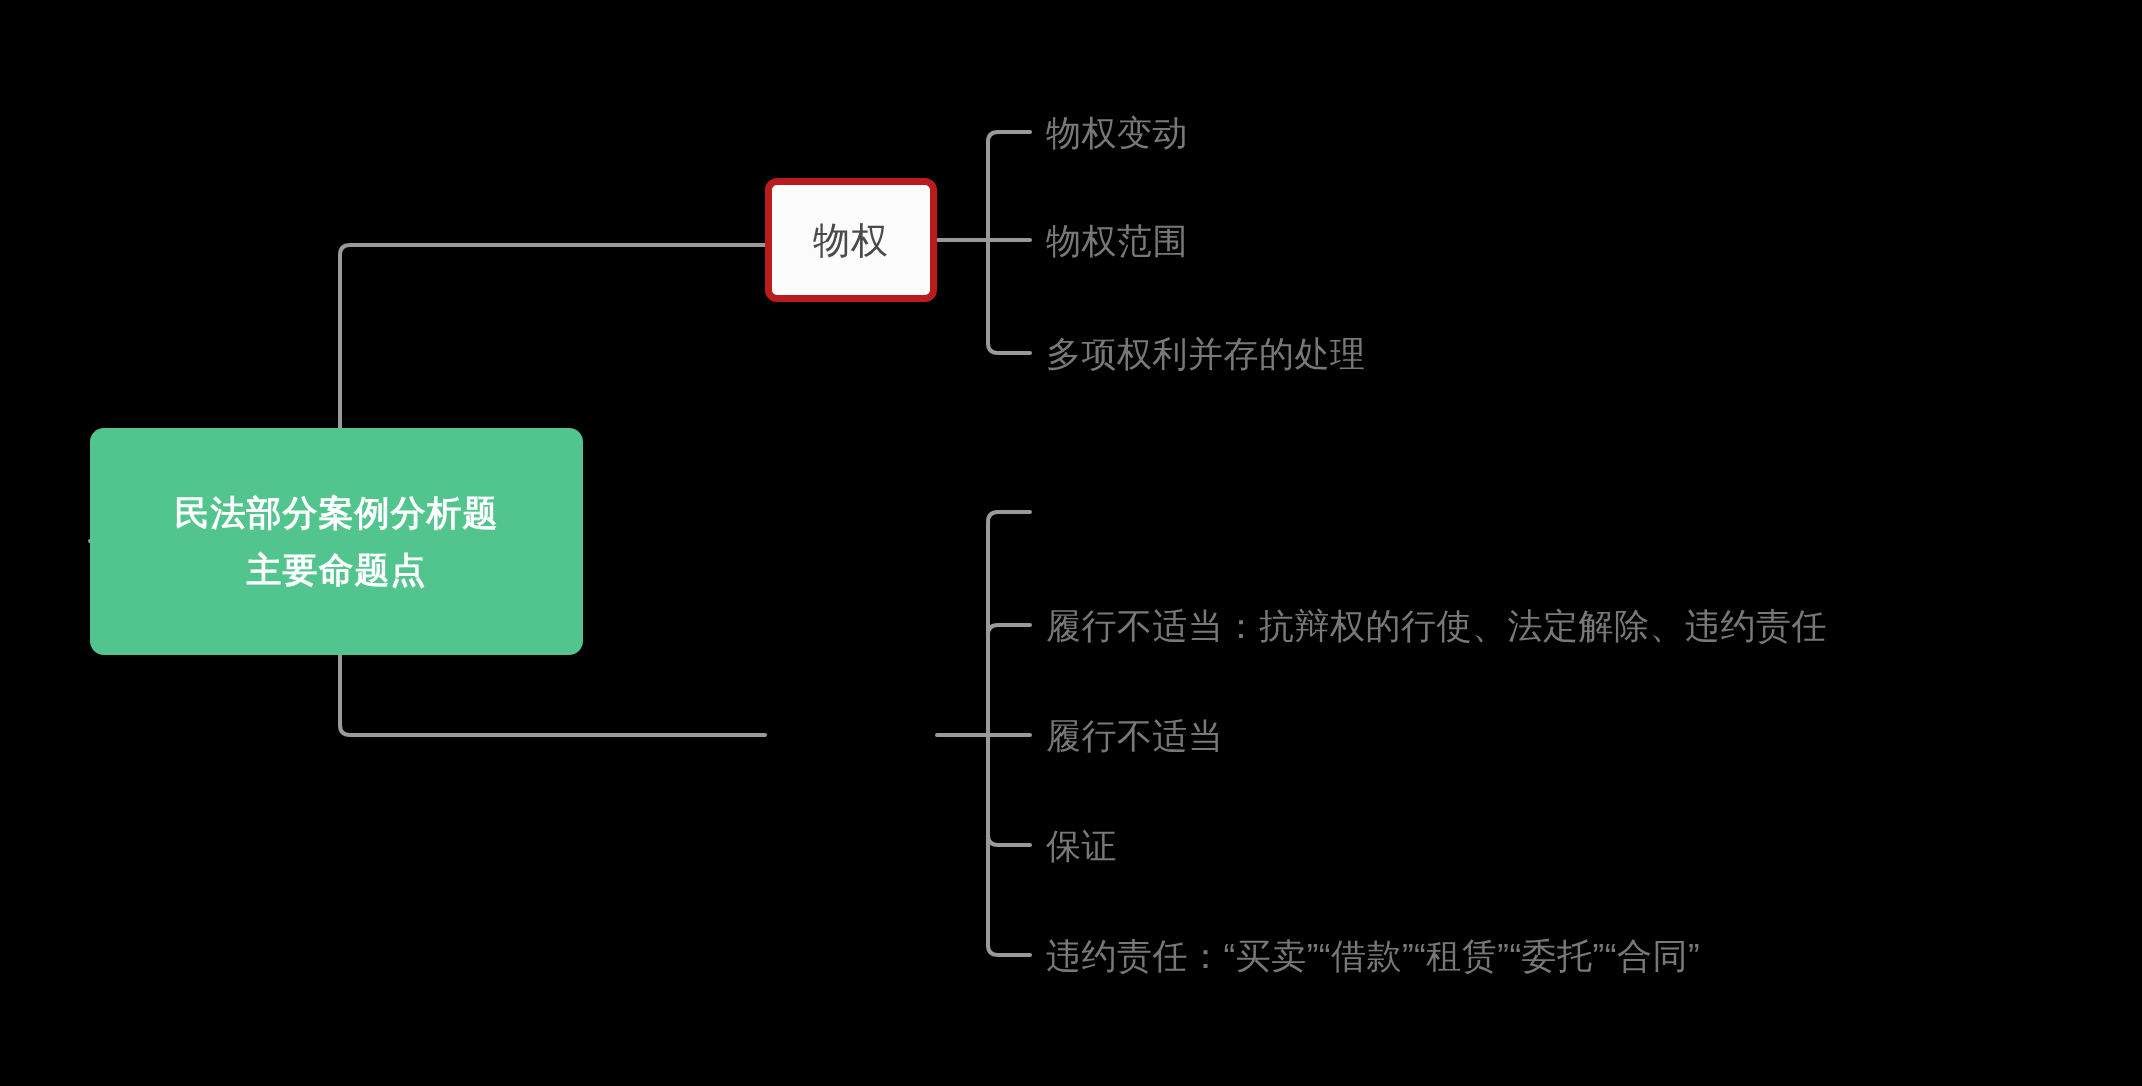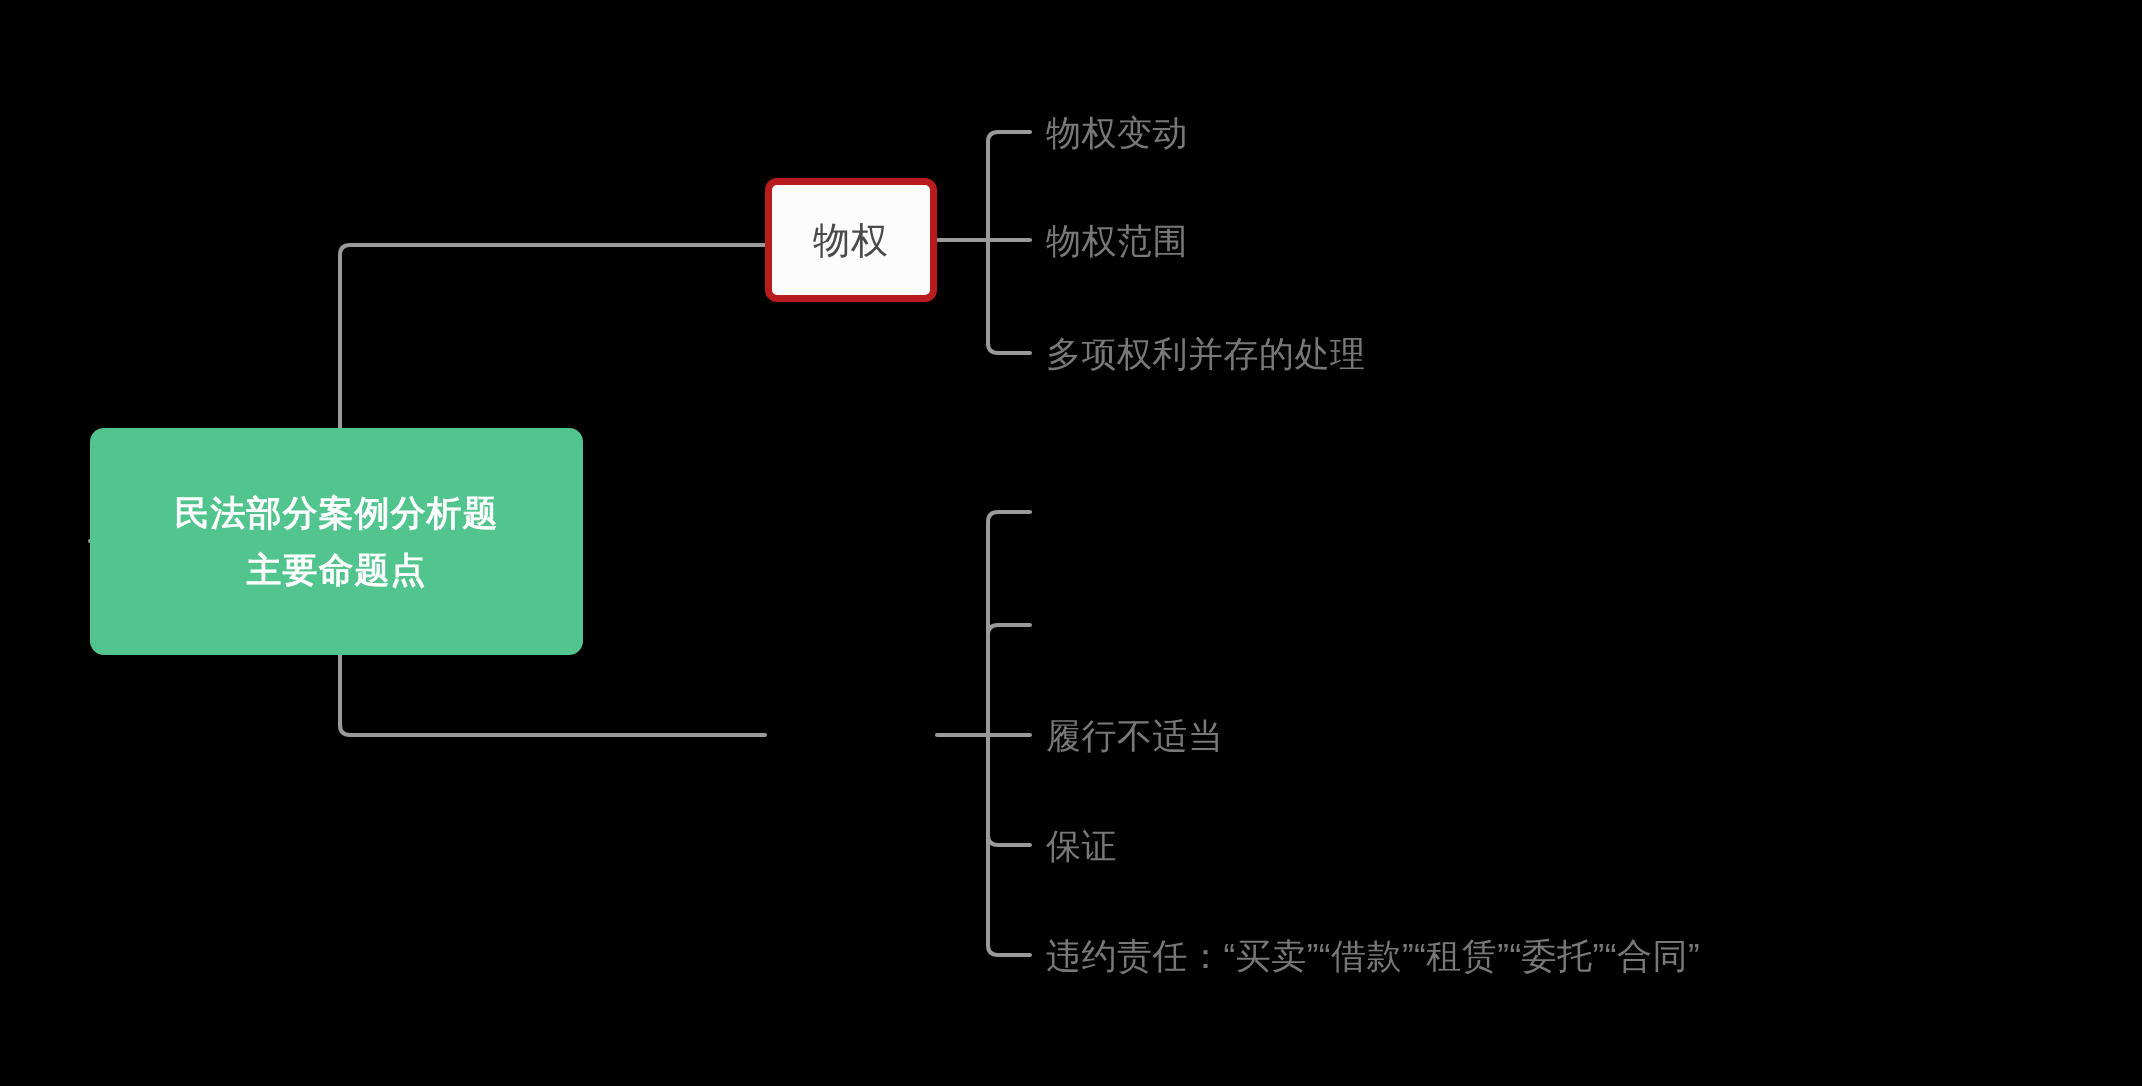--- a/index.html
+++ b/index.html
@@ -121,17 +121,18 @@
 
   <div id="branch-0" class="branch-node">
     <div class="branch-node-label">物权</div>
   </div>
 
 
   <div class="leaf-label" style="top:132px">物权变动</div>
   <div class="leaf-label" style="top:240px">物权范围</div>
   <div class="leaf-label" style="top:353px">多项权利并存的处理</div>
 
+  <div class="leaf-label" style="top:625px">履行不适当：抗辩权的行使、法定解除、违约责任</div>
   <div class="leaf-label" style="top:735px">履行不适当</div>
   <div class="leaf-label" style="top:845px">保证</div>
   <div class="leaf-label" style="top:955px">违约责任：“买卖”“借款”“租赁”“委托”“合同”</div>
 
 </div>
 
 </body></html>

